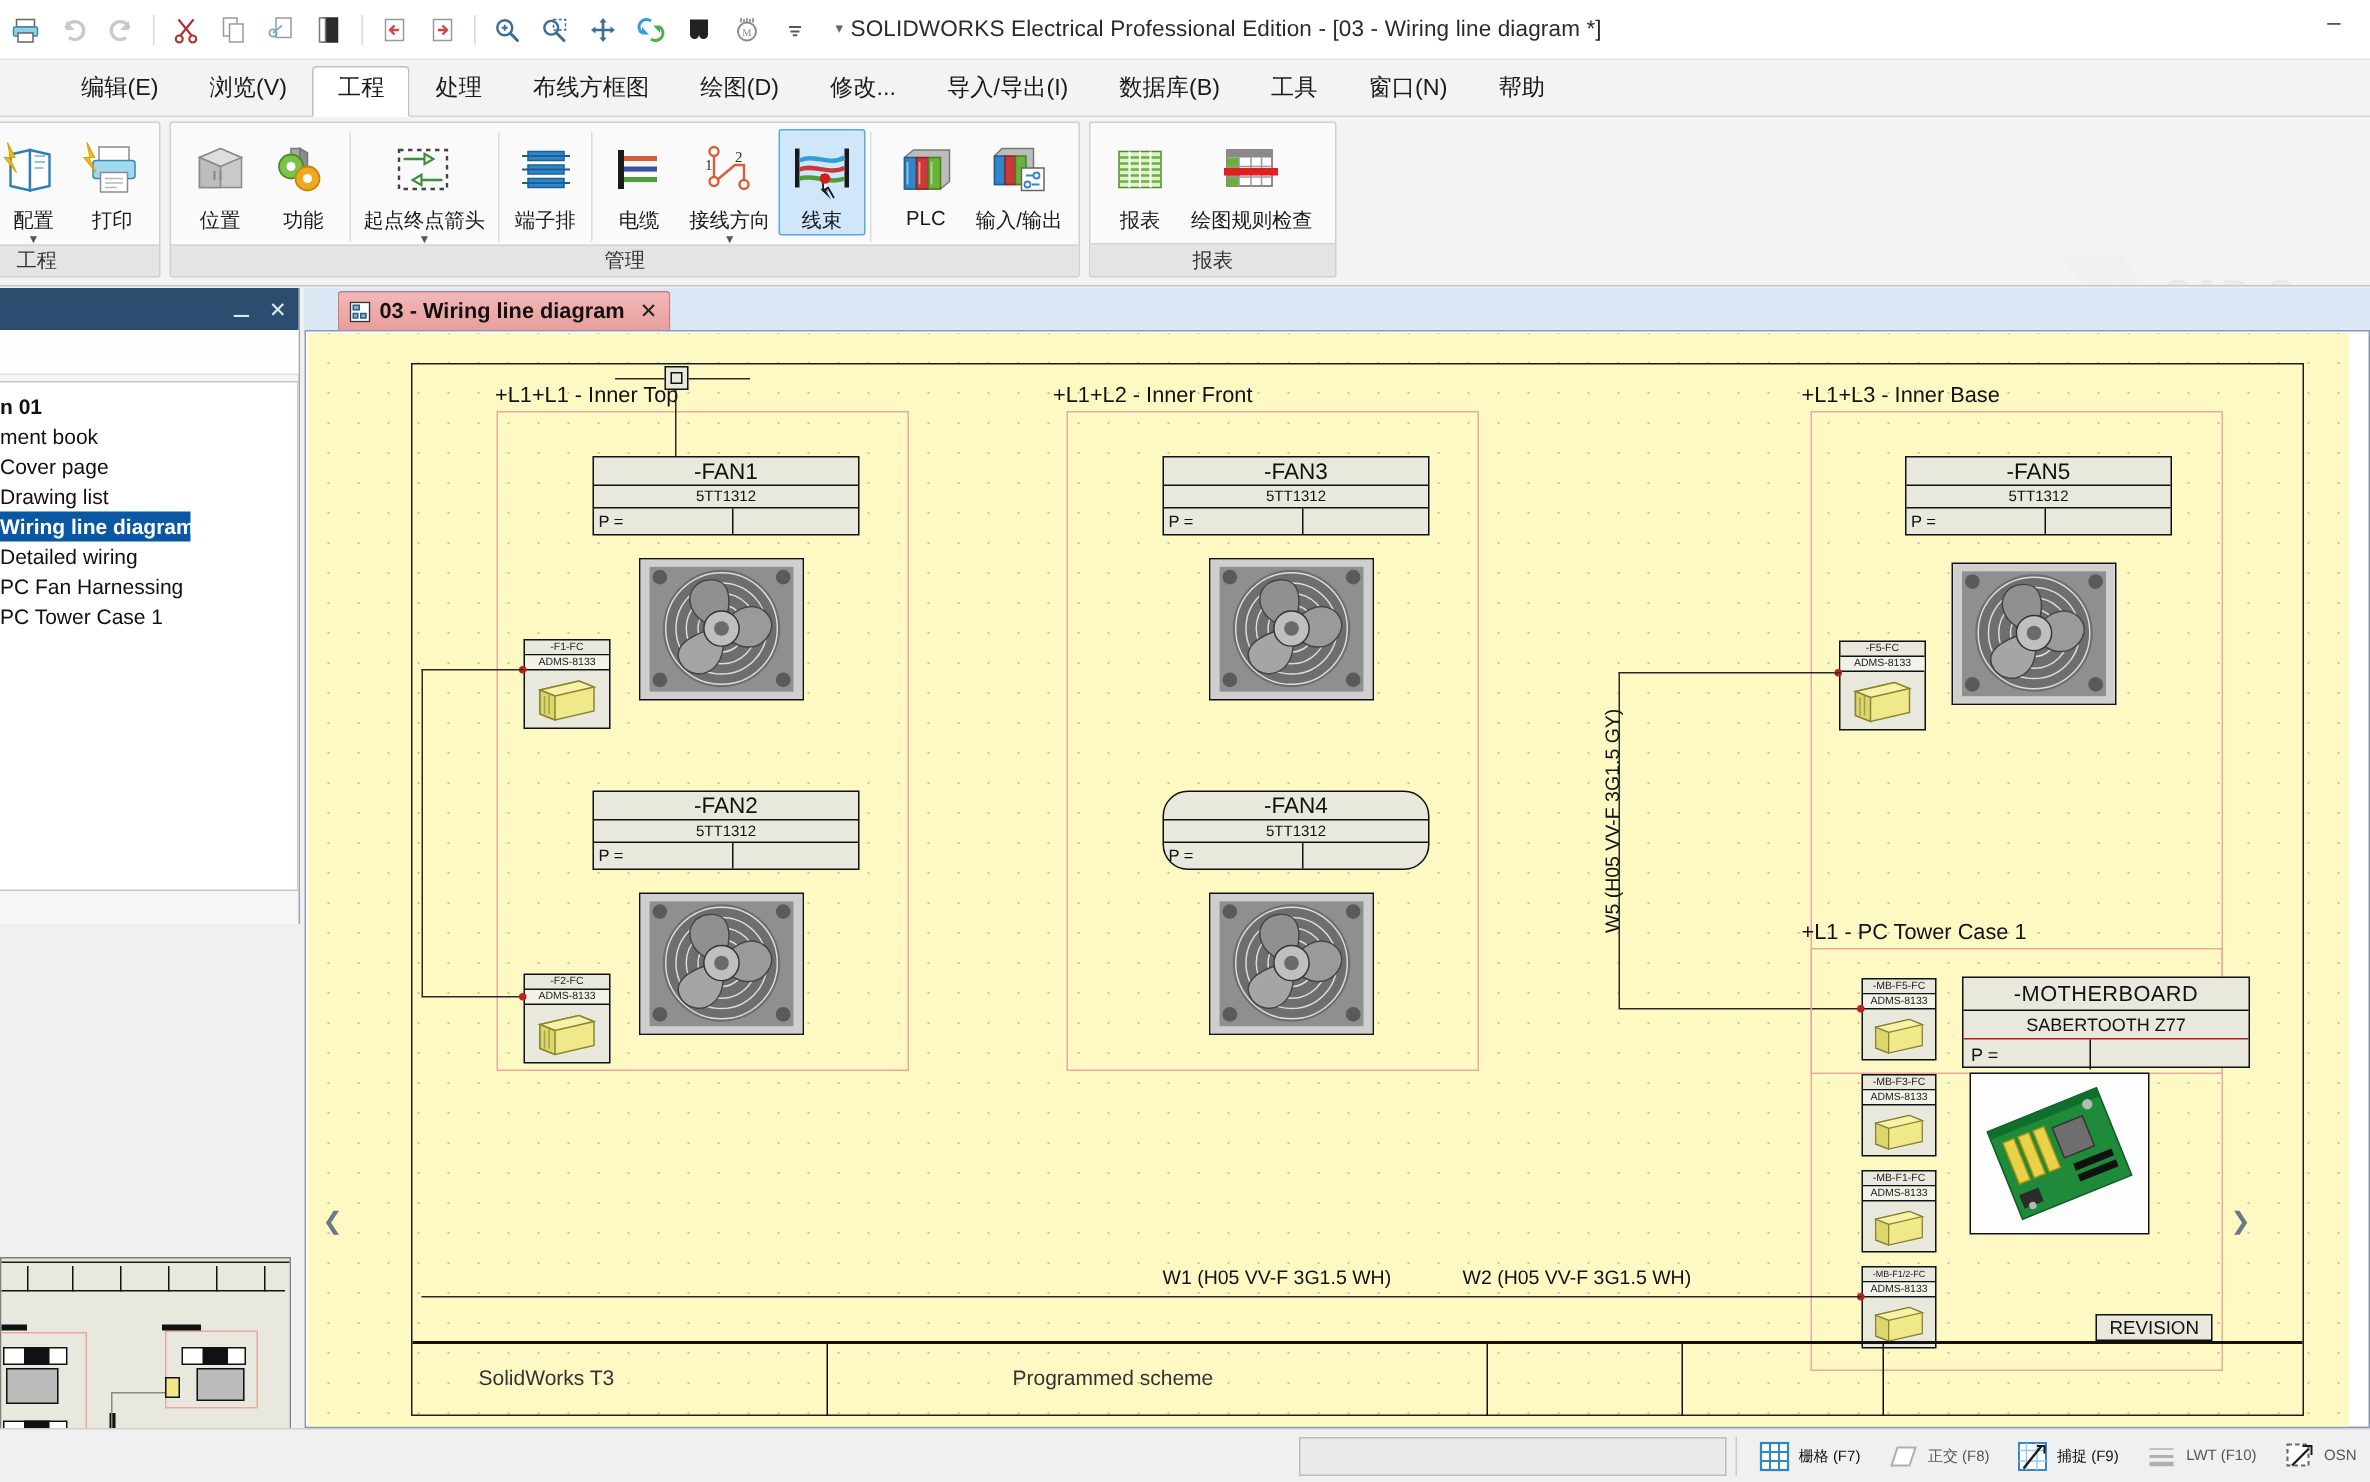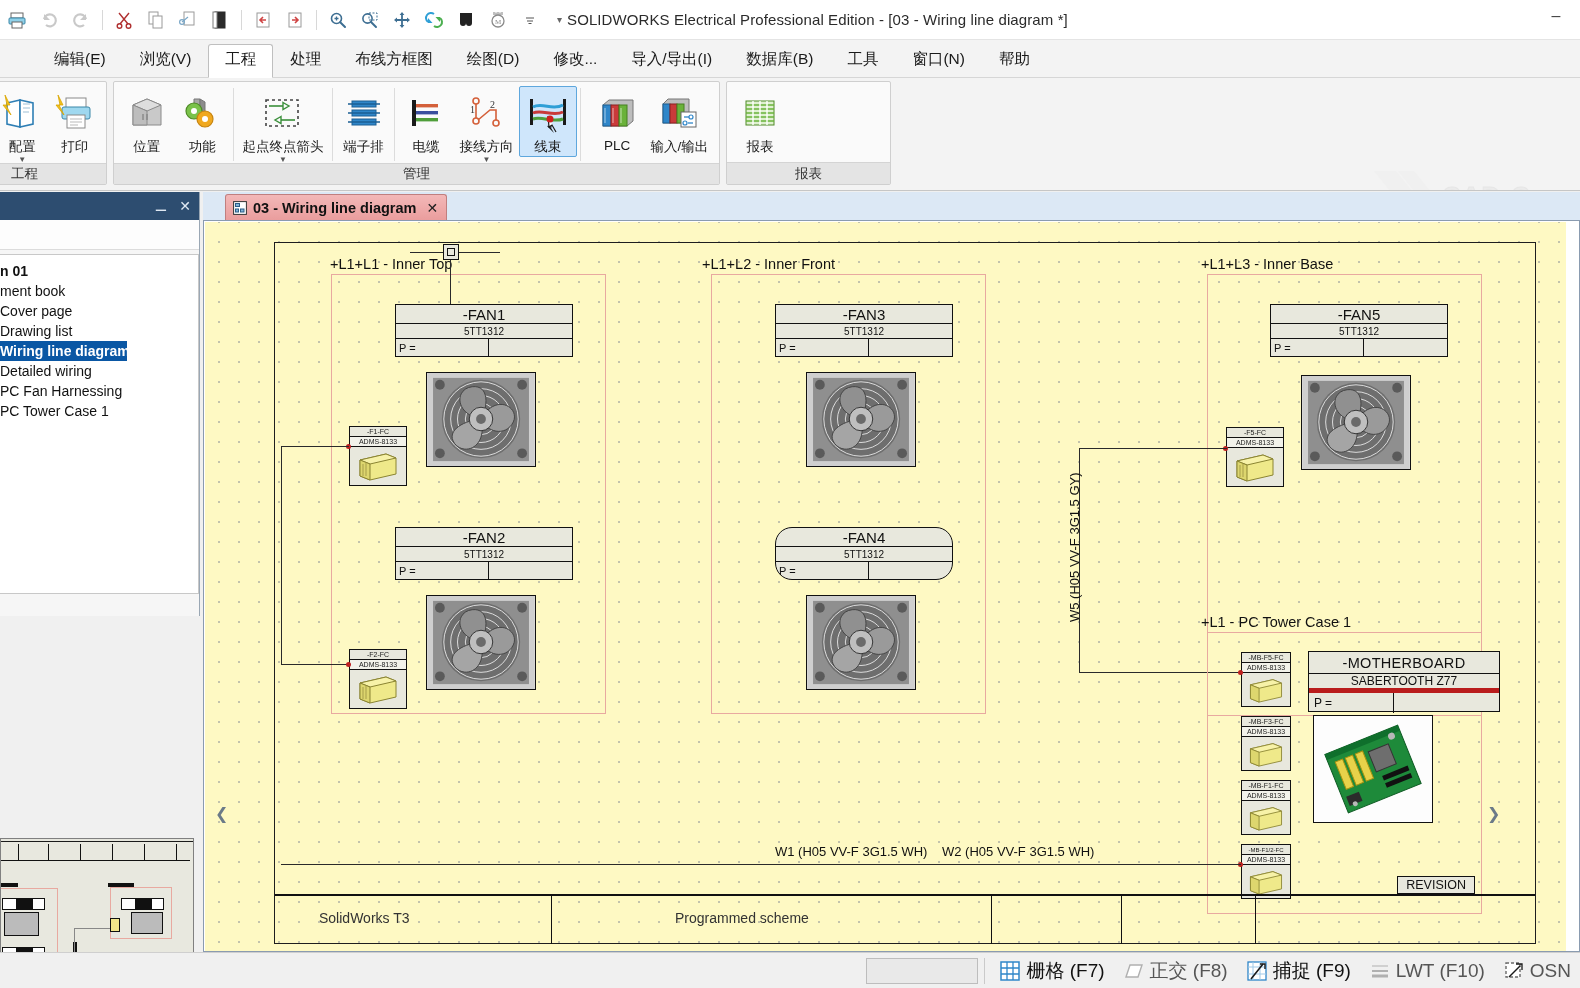--- a/index.html
+++ b/index.html
@@ -171,21 +171,21 @@
              display:flex; align-items:center; justify-content:center; background:#f2f2ea; }
   .conn-img { flex:1; display:flex; align-items:center; justify-content:center; }
   .wire { position:absolute; background:#2a2a2a; }
   .wdot { position:absolute; width:5px; height:5px; background:#c02020; border-radius:50%; }
   .wlabel { position:absolute; font-size:13px; color:#111; white-space:nowrap; }
   .wlabel.vert { transform-origin:0 0; transform:rotate(-90deg); }
 
   .mbblock { position:absolute; border:1px solid #111; background:#e8e8dd; }
   .mb-title { height:22px; border-bottom:1px solid #111; display:flex; align-items:center;
               justify-content:center; font-size:14.5px; color:#111; letter-spacing:.3px; }
-  .mb-ref { height:19px; border-bottom:5px solid #b91c1c; display:flex; align-items:center;
+  .mb-ref { height:19px; border-bottom:1px solid #b91c1c; display:flex; align-items:center;
             justify-content:center; font-size:12px; color:#111; }
   .mb-p { height:20px; display:flex; align-items:center; padding-left:5px; font-size:12px;
           color:#111; position:relative; }
   .mb-p:after { content:""; position:absolute; left:44%; top:0; bottom:0; width:1px; background:#111; }
 
   .titleblock {
     position:absolute; left:70px; top:672px; width:1260px; height:50px;
     border-top:2px solid #111;
   }
   .tb-col { position:absolute; top:0; bottom:0; width:1px; background:#111; }
@@ -202,21 +202,21 @@
   .statusbar {
     position:absolute; left:0; bottom:0; width:1580px; height:36px;
     background:#f0f0f0; border-top:1px solid #cfcfcf; display:flex; align-items:center;
   }
   .sb-field {
     height:26px; border:1px solid #bdbdbd; background:#e9e9e9; margin-left:4px;
   }
   .sb-sep { width:1px; height:26px; background:#cacaca; margin:0 6px; }
   .sb-btn {
     height:30px; display:flex; align-items:center; gap:5px; padding:0 9px;
-    font-size:19px; color:#555; cursor:default; white-space:nowrap;
+    font-size:10px; color:#555; cursor:default; white-space:nowrap;
   }
   .sb-btn.on { color:#111; }
 </style>
 </head>
 <body>
 
 <div id="app">
 
   <div class="titlebar">
     <div class="qat">
@@ -515,20 +515,32 @@
       <div class="rgroup-body">
         <div class="rbtn">
           <span class="ico">
             <svg width="44" height="44" viewBox="0 0 44 44">
               <rect x="8" y="10" width="28" height="24" fill="#dff0d0" stroke="#4e8a26"></rect>
               <path d="M8 14 L36 14 M8 18 L36 18 M8 22 L36 22 M8 26 L36 26 M8 30 L36 30" stroke="#6ab23a" stroke-width="1.6"></path>
               <path d="M15 10 L15 34 M22 10 L22 34 M29 10 L29 34" stroke="#fff" stroke-width="1.4"></path>
             </svg>
           </span>
           <span class="lab">报表</span>
+        </div>
+        <div class="rbtn">
+          <span class="ico">
+            <svg width="50" height="44" viewBox="0 0 50 44">
+              <rect x="8" y="9" width="30" height="24" fill="#fff" stroke="#666"></rect>
+              <rect x="8" y="9" width="30" height="5" fill="#8a8a8a"></rect>
+              <rect x="8" y="14" width="8" height="19" fill="#6ab23a"></rect>
+              <path d="M16 14 L16 33 M24 14 L24 33 M31 14 L31 33 M8 20 L38 20 M8 27 L38 27" stroke="#999" stroke-width="1"></path>
+              <rect x="6" y="21" width="36" height="5" fill="#e02020"></rect>
+            </svg>
+          </span>
+          <span class="lab">绘图规则检查</span>
         </div>
       </div>
       <div class="rgroup-title">报表</div>
     </div>
 
     <div class="watermark">
       <svg width="66" height="62" viewBox="0 0 66 62">
         <path d="M4 6 L26 6 L46 31 L26 56 L4 56 L24 31 Z" fill="#f0f0f0"></path>
         <path d="M28 6 L44 6 L64 31 L44 56 L28 56 L48 31 Z" fill="#f0f0f0"></path>
       </svg>
@@ -898,21 +910,21 @@
               <path d="M4 10 L30 4 L40 8 L40 24 L14 30 L4 26 Z" fill="#efe98a" stroke="#8a8432"></path>
               <path d="M4 10 L30 4 L40 8 L14 14 Z" fill="#f7f2a8" stroke="#8a8432"></path>
               <path d="M14 14 L14 30 L4 26 L4 10 Z" fill="#ddd66e" stroke="#8a8432"></path>
             </svg>
           </div>
         </div>
         <div class="wdot" style="left:1033px; top:640px;"></div>
 
         <div class="wire" style="left:76px; top:642px; width:960px; height:1px;"></div>
         <div class="wlabel" style="left:570px; top:622px;">W1 (H05 VV-F 3G1.5 WH)</div>
-        <div class="wlabel" style="left:737px; top:622px;">W2 (H05 VV-F 3G1.5 WH)</div>
+        <div class="wlabel" style="left:770px; top:622px;">W2 (H05 VV-F 3G1.5 WH)</div>
 
         <div class="titleblock">
           <div class="tb-col" style="left:276px"></div>
           <div class="tb-col" style="left:716px"></div>
           <div class="tb-col" style="left:846px"></div>
           <div class="tb-col" style="left:980px"></div>
           <div class="tb-text" style="left:44px; top:14px;">SolidWorks T3</div>
           <div class="tb-text" style="left:400px; top:14px;">Programmed scheme</div>
           <div class="rev-cell">REVISION</div>
         </div>

